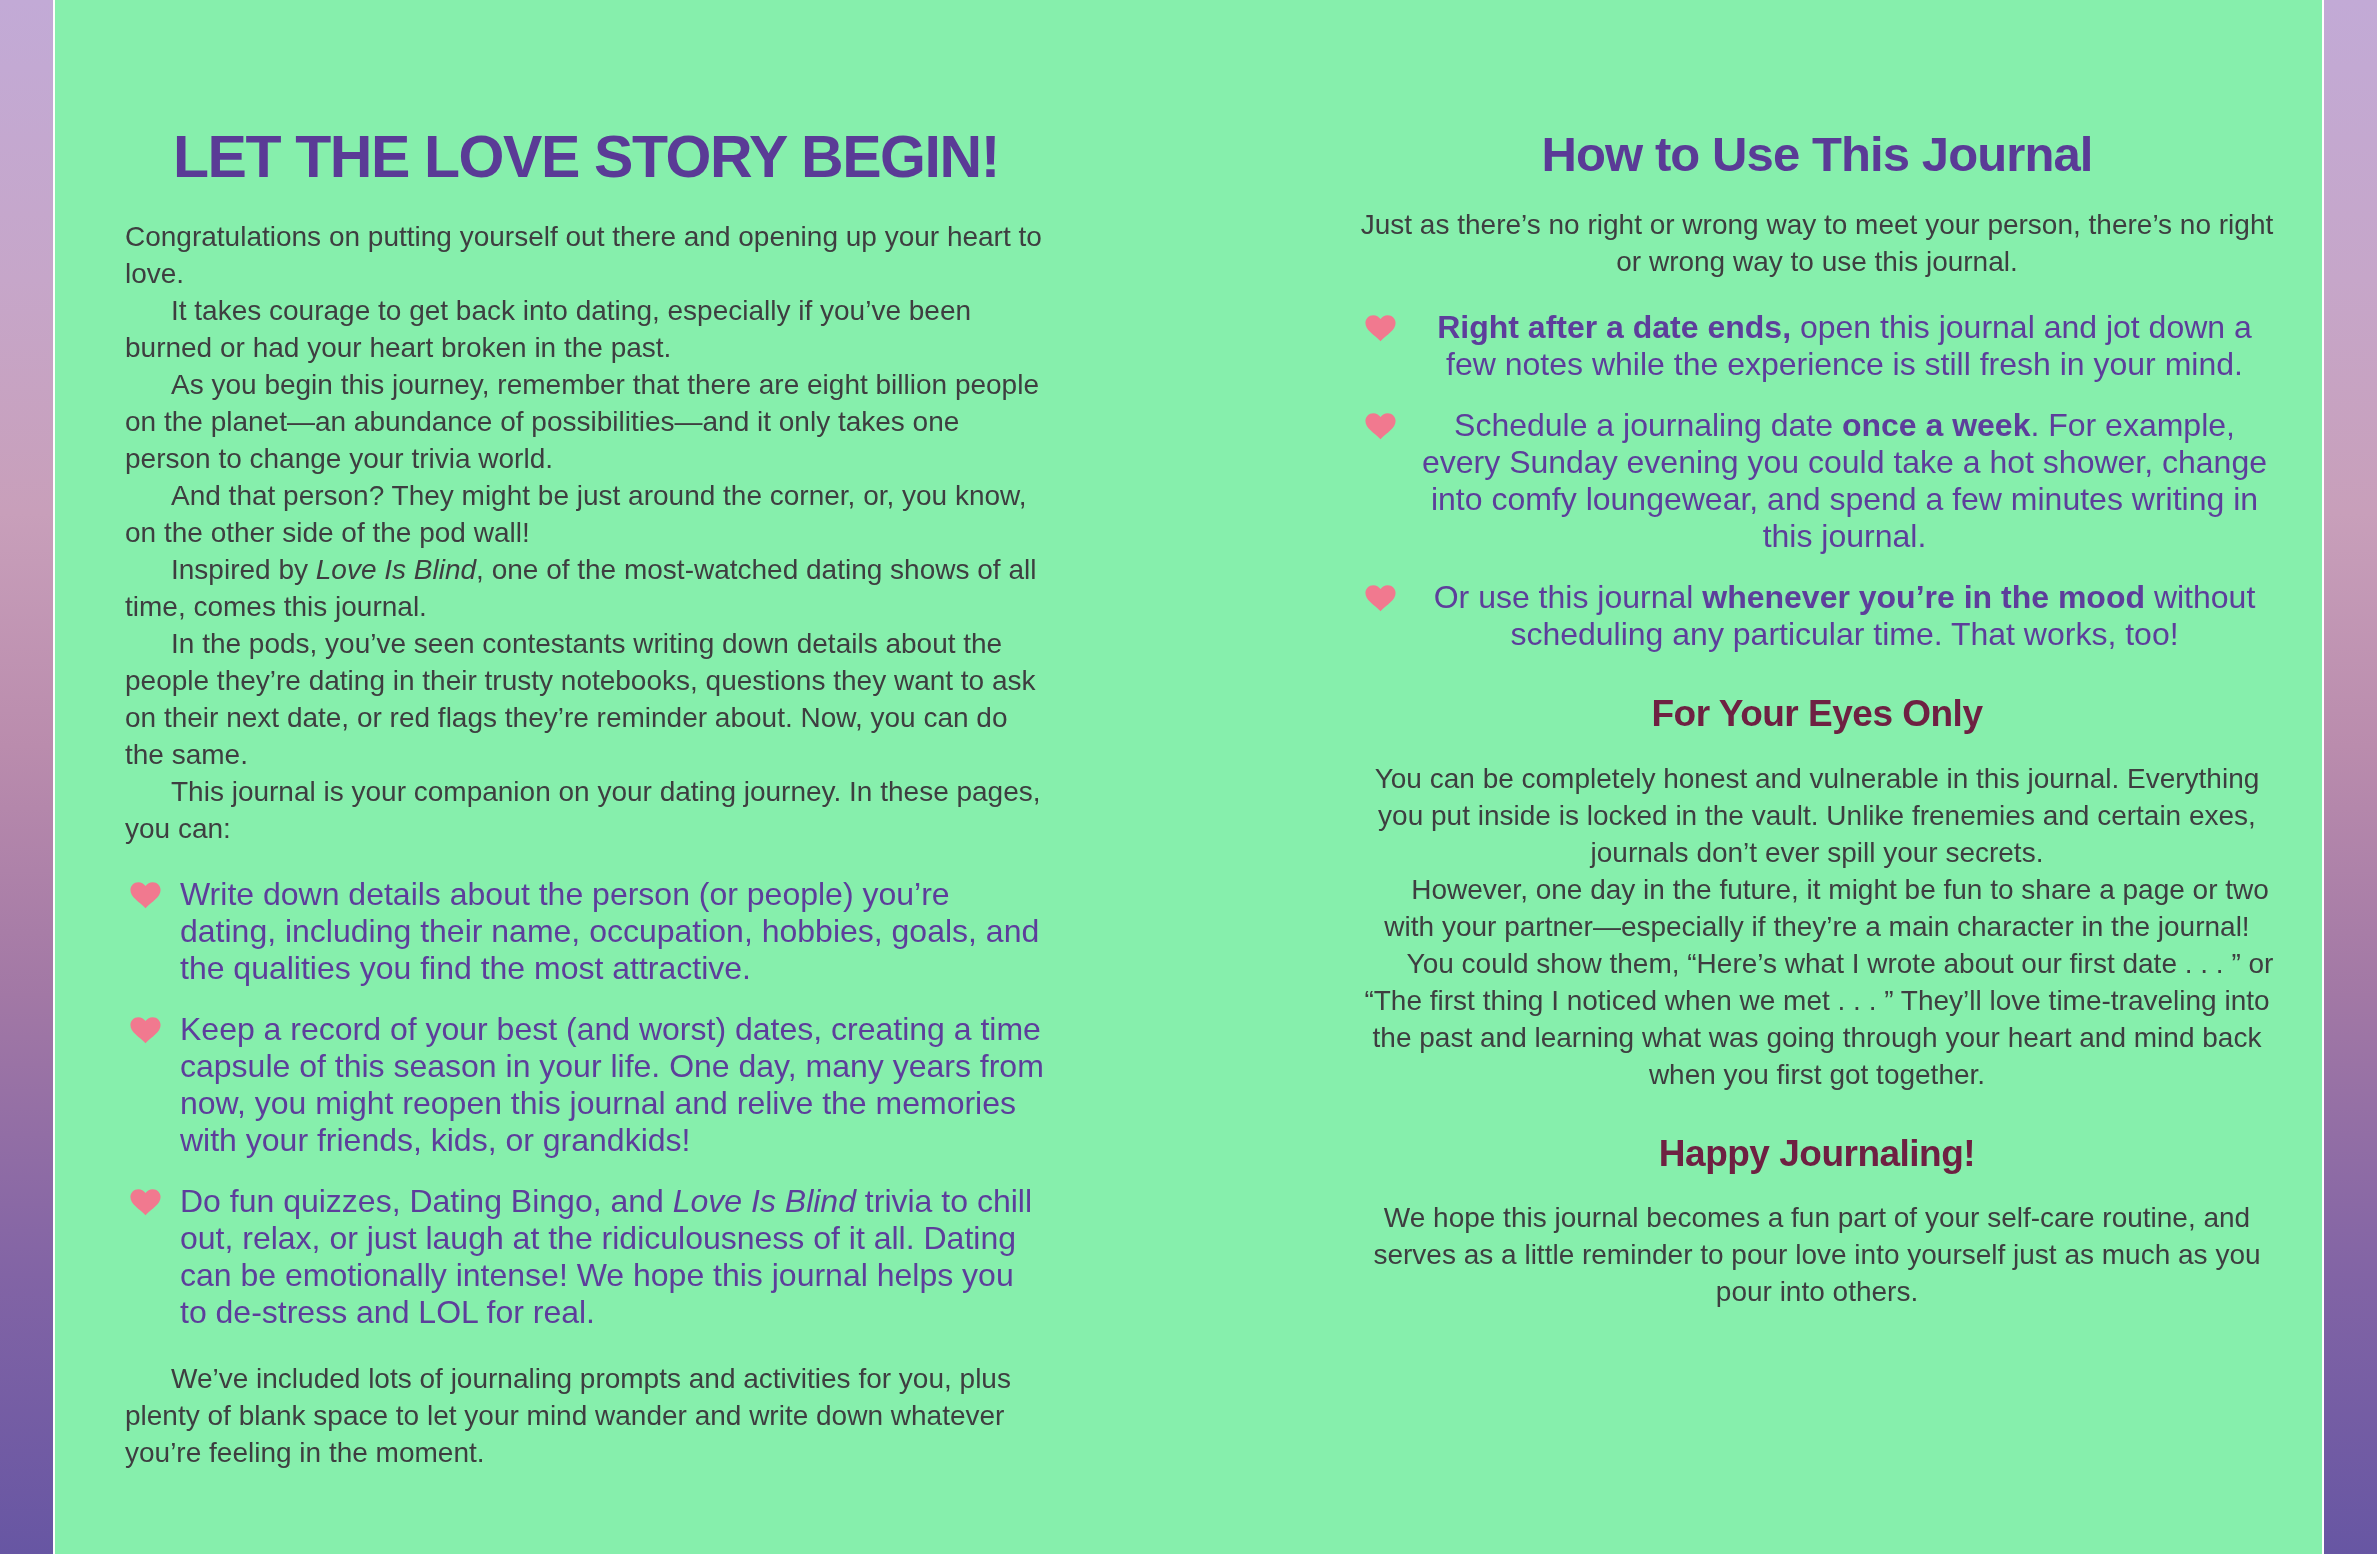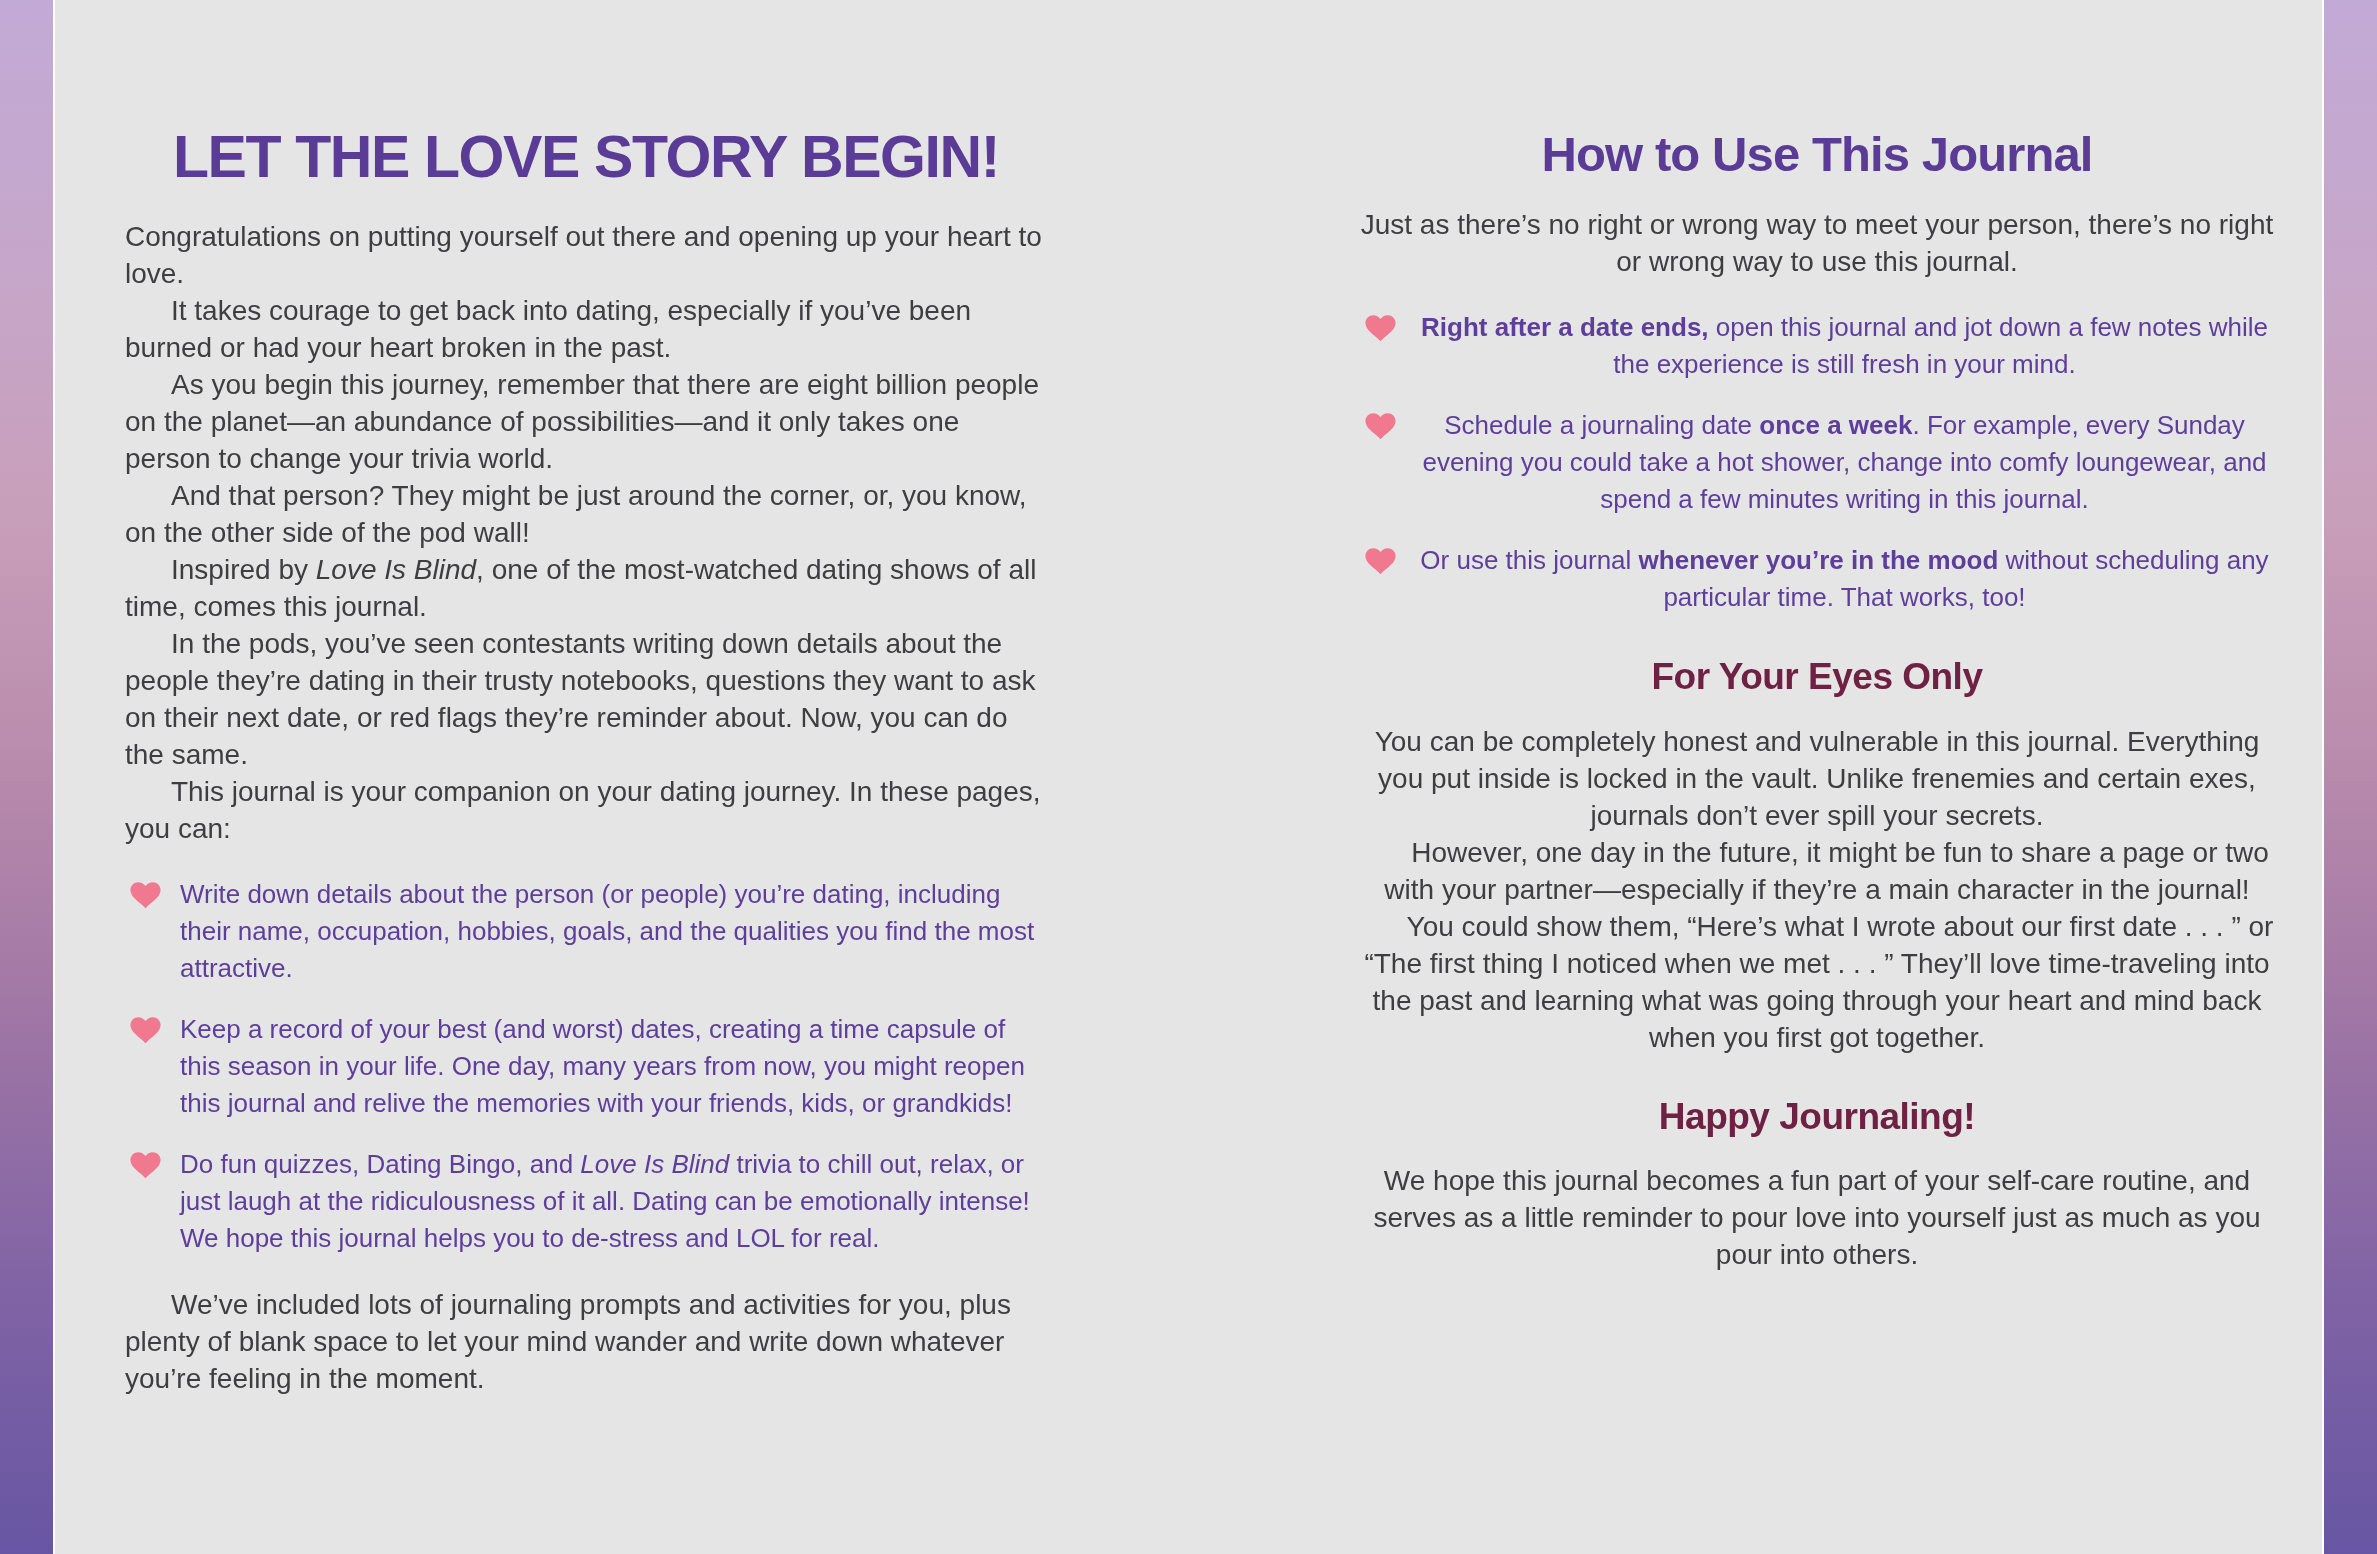--- a/index.html
+++ b/index.html
@@ -1,20 +1,20 @@
 <!DOCTYPE html>
 <html style="--title_purple: #5a3b96; --bullet_purple: #5d3e9b; --heading_maroon: #6e2142; --body_gray: #3e3e40; --heart_pink: #f1798f; --grad_top: #c2aad6; --grad_upper: #c6a6c9; --grad_pink: #c89fba; --grad_mauve: #ba8cad; --grad_midpurple: #a278a5; --grad_lower: #8264a5; --grad_bottom: #6756a3;font-size:14.6px"><head>
 <meta charset="utf-8">
 <style>
   html, body { margin: 0; padding: 0; background: #ffffff; }
   .spread {
     position: relative;
     width: 2377px;
     height: 1554px;
-    background: #e5e5e5;
+    background: #86efac;
     font-family: "Liberation Sans", sans-serif;
     overflow: hidden;
   }
   .strip {
     position: absolute;
     top: 0;
     bottom: 0;
     width: 53px;
     background: linear-gradient(180deg,
       var(--grad_top) 0%,
@@ -79,21 +79,21 @@
     margin-bottom: 24px;
   }
   .heart-icon {
     flex: 0 0 33px;
     width: 33px;
     height: 29px;
     margin-top: 4.6px;
     color: var(--heart_pink);
   }
   .bullet-text {
-    font-size: 26px;
+    font-size: 32px;
     line-height: 37px;
     color: var(--bullet_purple);
   }
   .bullet-text b { font-weight: 700; }
   .it { font-style: italic; }
 </style>
 </head>
 <body>
 
 <div class="spread">

